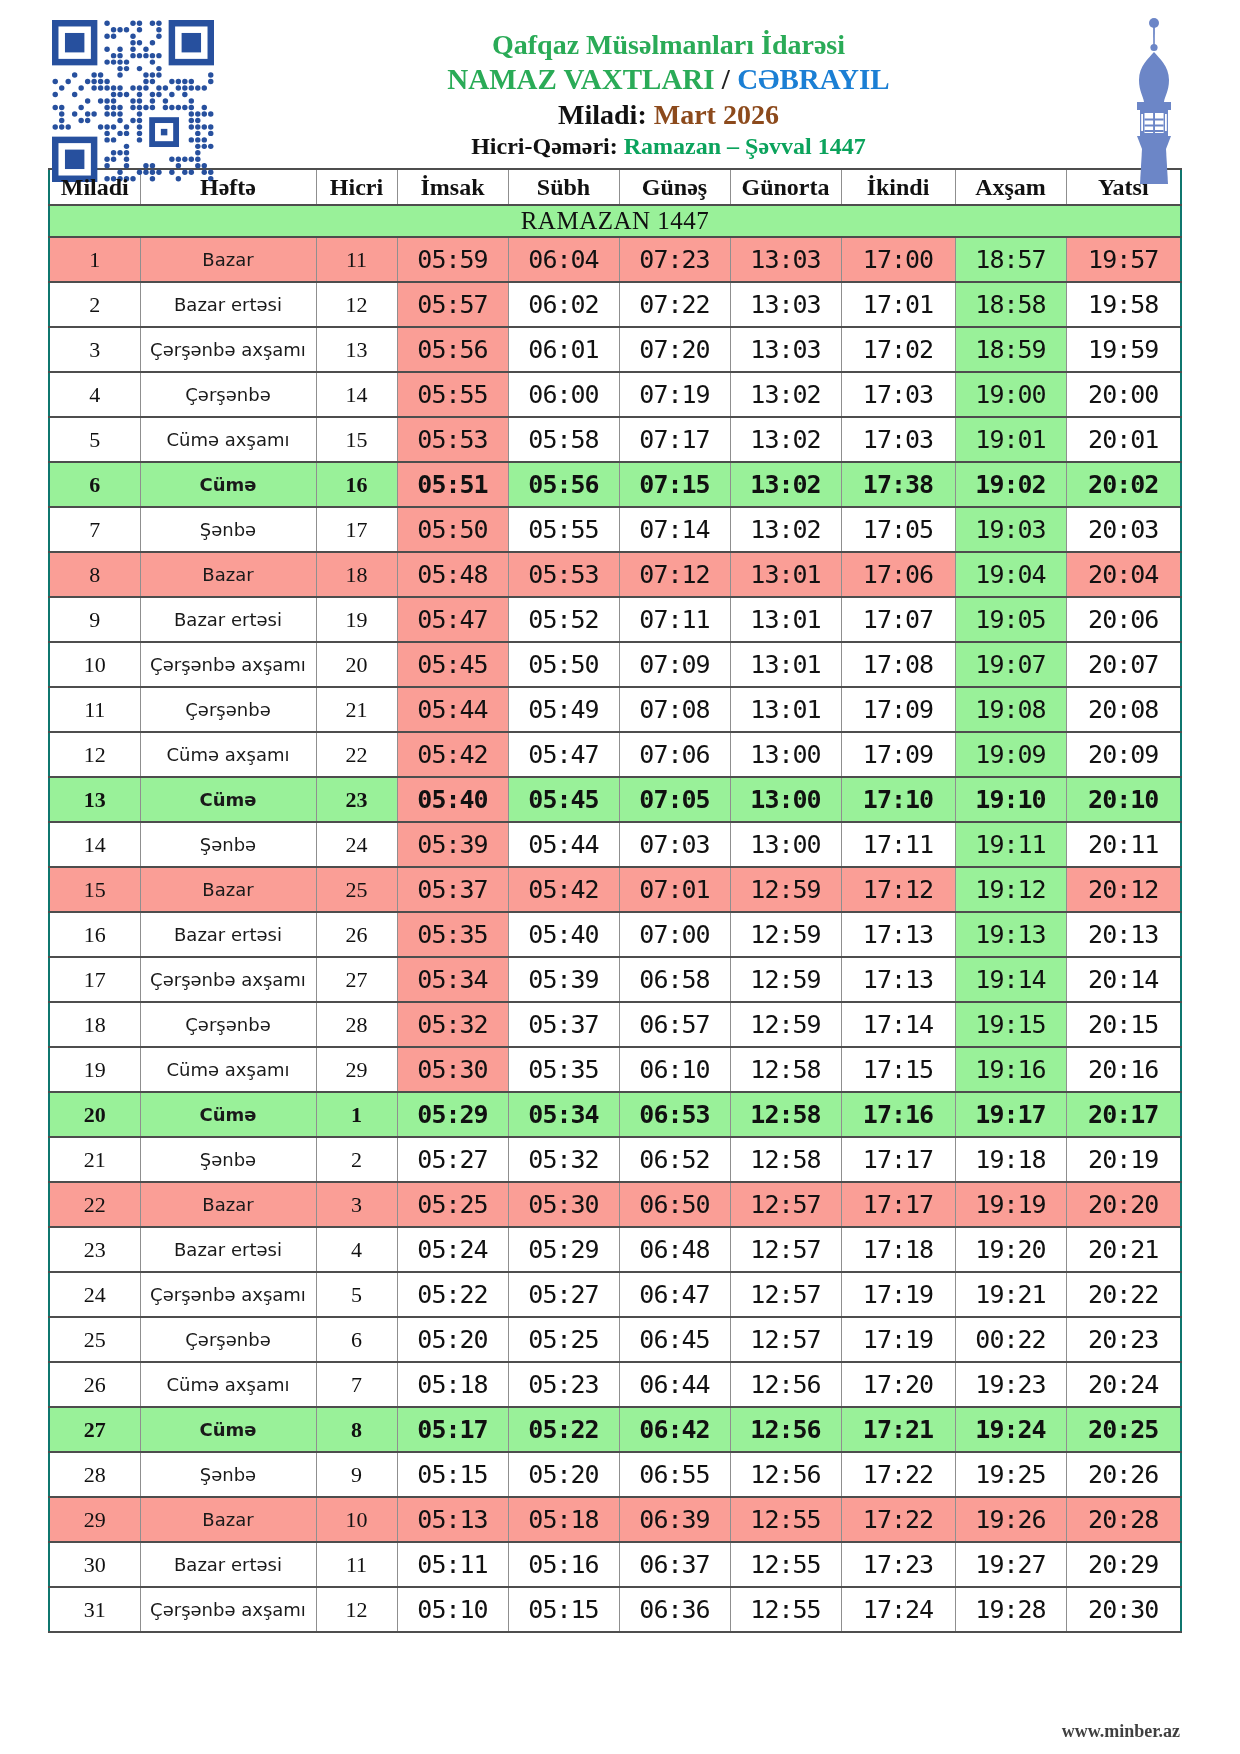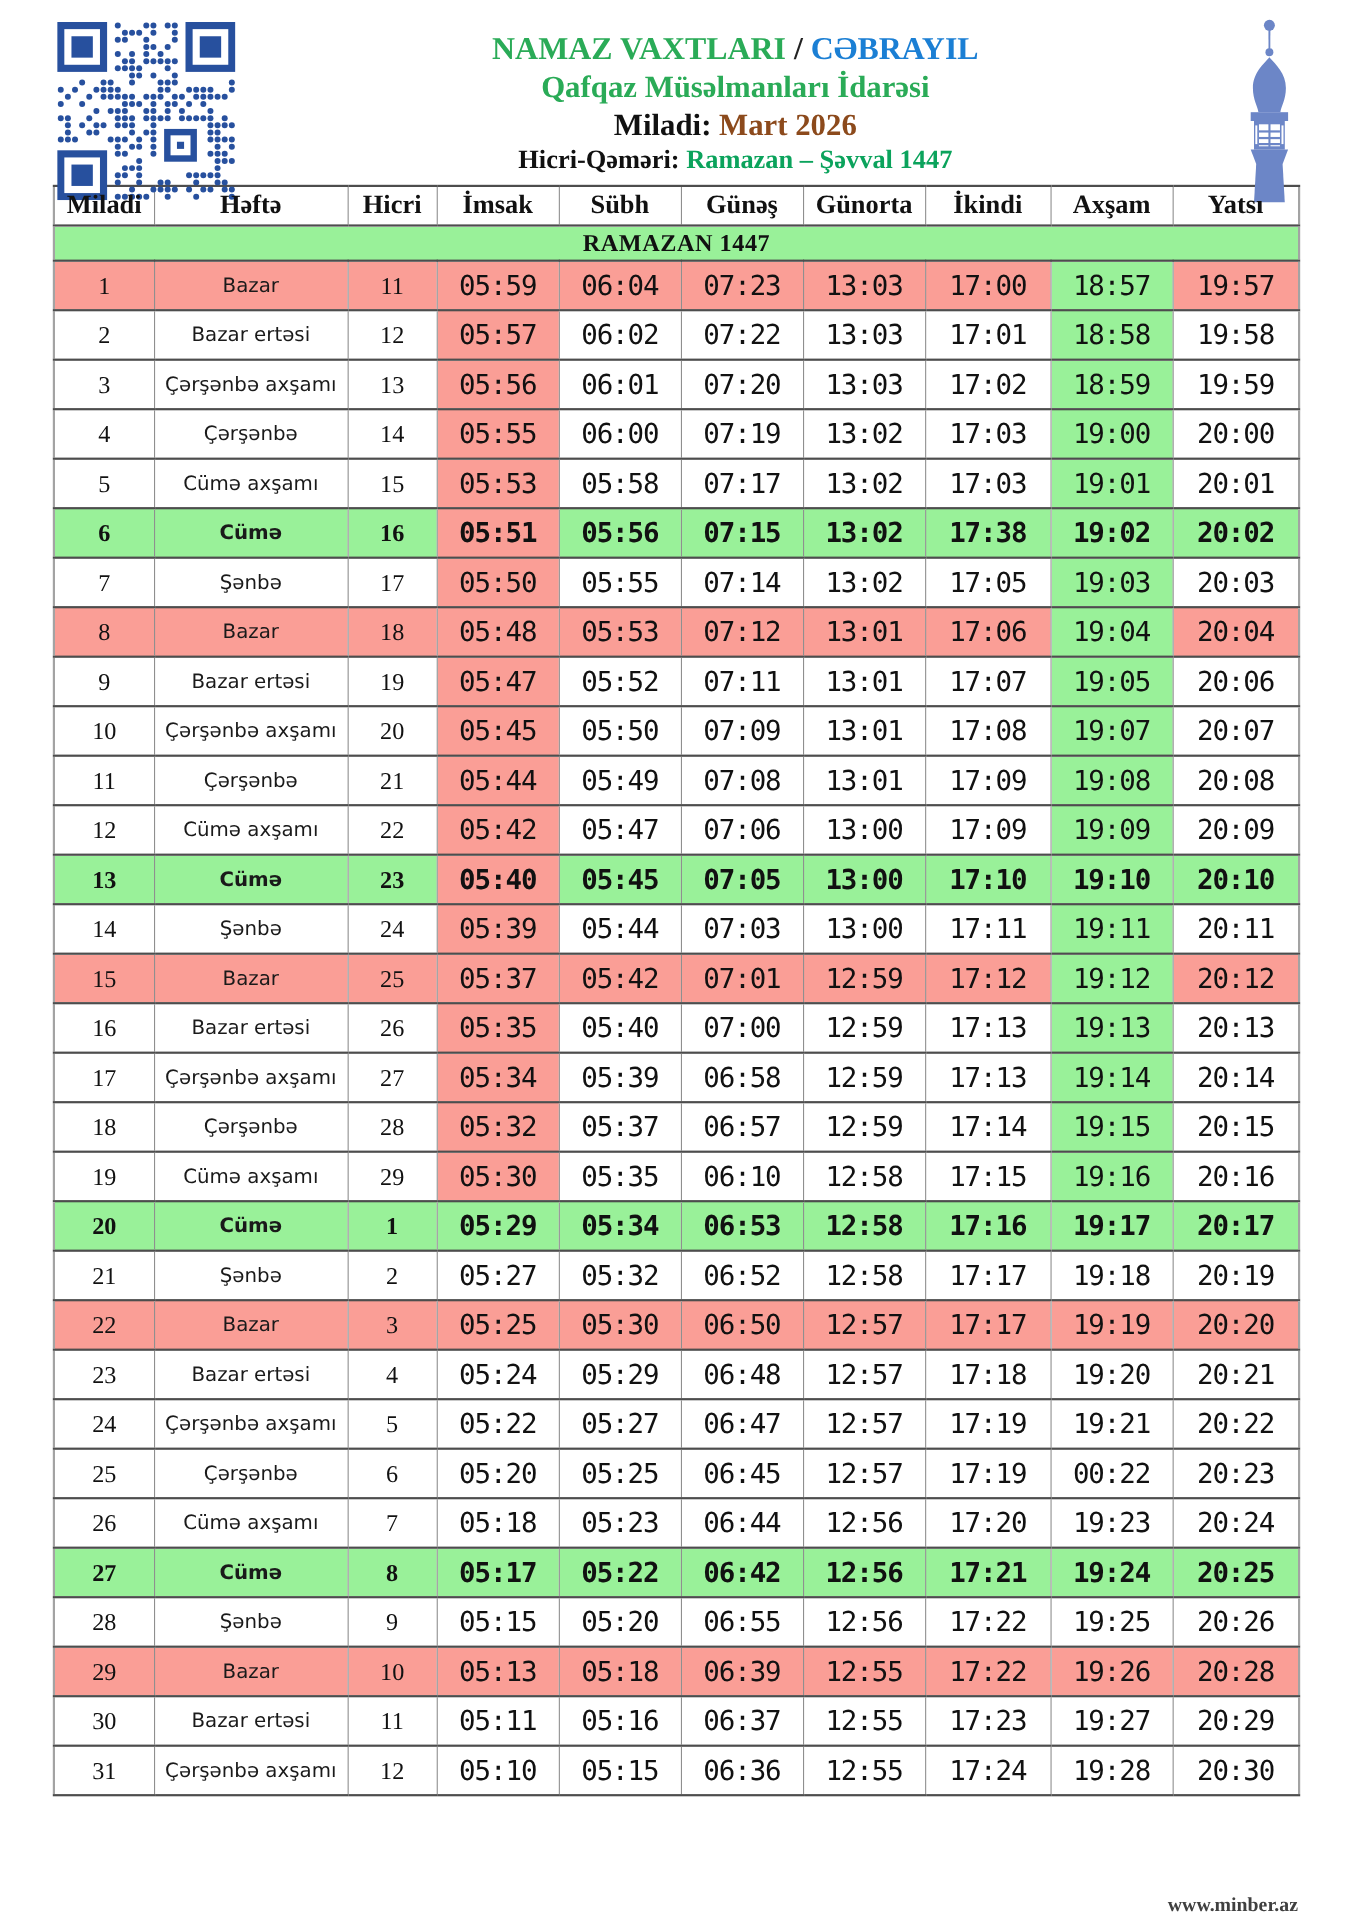--- a/index.html
+++ b/index.html
@@ -32,36 +32,36 @@
   .t2 .blue{color:var(--city-blue);}
   .t3{font-size:28px;color:#111;}
   .t3 .val{color:var(--month-brown);}
   .t4{font-size:24px;color:#111;}
   .t4 .val{color:var(--hicri-green);}
   .minaret{width:62px;height:170px;flex:0 0 auto;margin-top:2px;}
   
   table.prayer{
     border-collapse:collapse;table-layout:fixed;
     width:1132px;margin:2px 0 0 48px;
-    border:2px solid #a3a3a3;
+    border:2px solid #0f766e;
   }
   th,td{
     text-align:center;vertical-align:middle;padding:0;
     border-left:1px solid var(--border-light);
     border-right:1px solid var(--border-light);
     border-top:2px solid var(--border-dark);
     border-bottom:2px solid var(--border-dark);
     overflow:hidden;white-space:nowrap;
   }
   thead th{
     font-size:24px;font-weight:bold;height:36px;background:#fff;
     font-family:"Liberation Serif",serif;
   }
   td.section-band{
-    background:var(--green);font-weight:bold;font-size:22px;height:32px;
+    background:var(--green);font-weight:normal;font-size:25px;height:32px;
     font-family:"Liberation Serif",serif;letter-spacing:.5px;
   }
   tbody tr.data-row{height:45px;}
   td.c-miladi,td.c-hicri{font-family:"Liberation Serif",serif;font-size:22px;}
   td.c-hefte{font-family:"DejaVu Sans",sans-serif;font-size:18px;color:#1a1a1a;}
   td.time{font-family:"DejaVu Sans Mono",monospace;font-size:25px;letter-spacing:-1px;}
   tr.r-cuma td{font-weight:bold;}
   
   .sec-ramazan td.c-imsak{background:var(--salmon);}
   .sec-ramazan td.c-axsam{background:var(--green);}
@@ -287,22 +287,22 @@
       <circle cx="61.56" cy="158.76000000000002" r="2.7216" fill="#27509e"></circle>
       <circle cx="68.04" cy="158.76000000000002" r="2.7216" fill="#27509e"></circle>
       <circle cx="74.52000000000001" cy="158.76000000000002" r="2.7216" fill="#27509e"></circle>
       <circle cx="81" cy="158.76000000000002" r="2.7216" fill="#27509e"></circle>
       <circle cx="100.44000000000001" cy="158.76000000000002" r="2.7216" fill="#27509e"></circle>
       <circle cx="126.36000000000001" cy="158.76000000000002" r="2.7216" fill="#27509e"></circle>
       <circle cx="158.76000000000002" cy="158.76000000000002" r="2.7216" fill="#27509e"></circle>
     </svg>
 
   <div class="titles">
+    <div class="t-line t1">Qafqaz Müsəlmanları İdarəsi</div>
     <div class="t-line t2"><span class="green">NAMAZ VAXTLARI</span><span class="sep"> / </span><span class="blue">CƏBRAYIL</span></div>
-    <div class="t-line t1">Qafqaz Müsəlmanları İdarəsi</div>
     <div class="t-line t3"><span>Miladi: </span><span class="val">Mart 2026</span></div>
     <div class="t-line t4"><span>Hicri-Qəməri: </span><span class="val">Ramazan – Şəvval 1447</span></div>
   </div>
 
   <svg class="minaret" viewBox="0 0 60 170">
     <g fill="#6c86c7">
 
       <circle cx="30" cy="9" r="5"></circle>
 
       <polygon points="29.1,10 30.9,10 30.8,31 29.2,31"></polygon>

